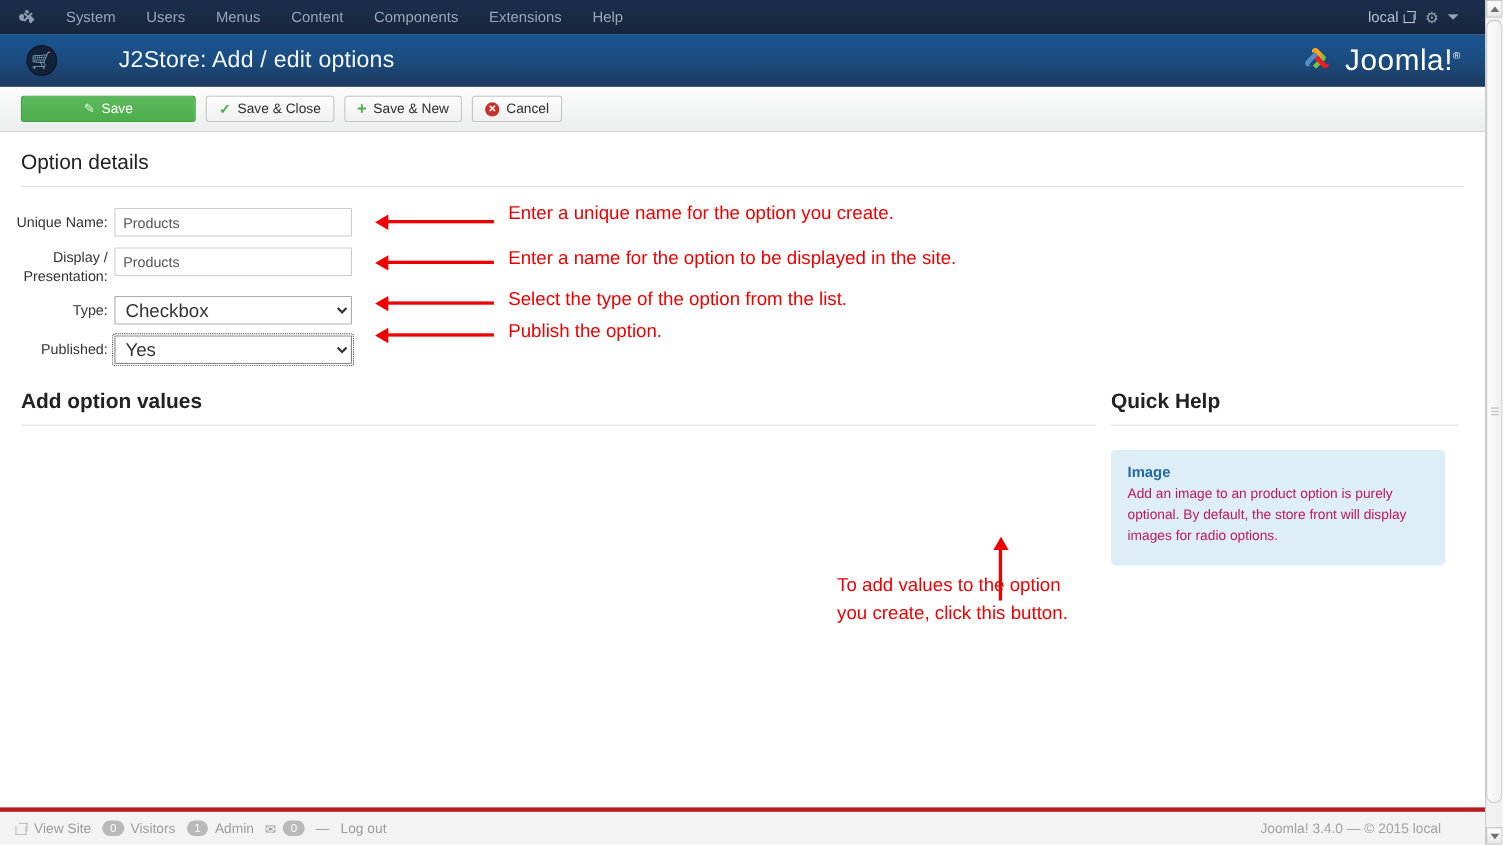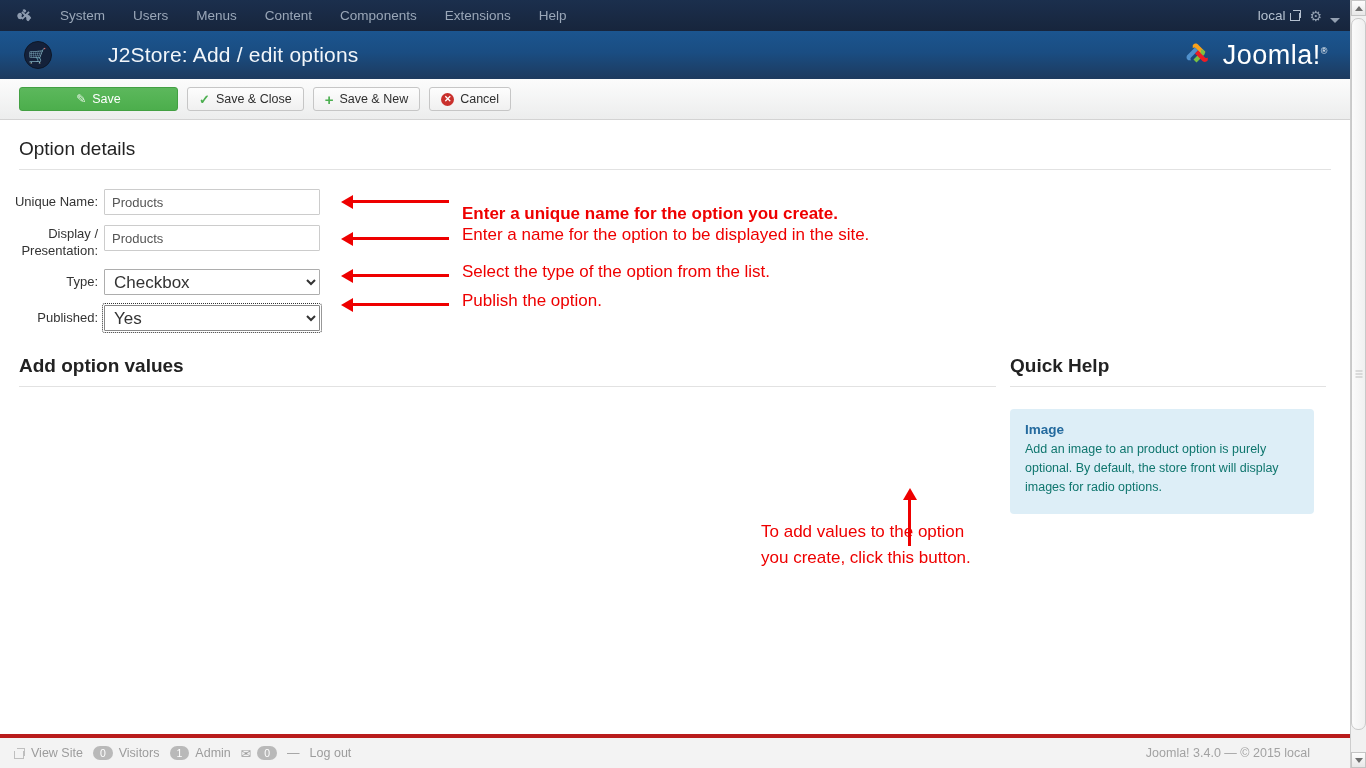--- a/index.html
+++ b/index.html
@@ -26,22 +26,22 @@
   .joomla-mark {
     width: 46px; display: flex; align-items: center; justify-content: center;
     color: #8e9cb0; font-size: 15px; padding-left: 4px;
   }
   .topnav { display: flex; align-items: center; height: 31px; }
   .topnav-item {
     color: #9aa7b8; font-size: 13.5px; padding: 0 14px;
     line-height: 31px; cursor: pointer; white-space: nowrap;
   }
   .topbar-right {
-    margin-left: auto; display: flex; align-items: flex-end;
-    padding-right: 10px; gap: 8px;
+    margin-left: auto; display: flex; align-items: center;
+    padding-right: 24px; gap: 8px;
   }
   .tb-local { color: #b4c0cf; font-size: 13.5px; display: flex; align-items: center; gap: 5px; cursor: pointer; }
   .ext-ico { display:inline-block; width: 11px; height: 11px; position: relative; }
   .ext-ico::before {
     content:""; position:absolute; left:0; bottom:0; width:8px; height:7px;
     border:1.4px solid #b4c0cf; border-top: none;
   }
   .ext-ico::after {
     content:""; position:absolute; right:0; top:0px; width:7px; height:7px;
     border-top: 1.4px solid #b4c0cf; border-right: 1.4px solid #b4c0cf;
@@ -177,21 +177,21 @@
     border: 1px solid #15578c; border-radius: 4px;
     color: #fff; font-size: 12.5px; cursor: pointer;
     display: inline-flex; align-items: center;
   }
 
   .qh-box {
     background: #ddeef7; border-radius: 4px; padding: 13px 15px 17px 15px;
     width: 304px;
   }
   .qh-head { color: #246a9e; font-size: 13.5px; font-weight: bold; margin-bottom: 3px; }
-  .qh-body { color: #0f766e; font-size: 12.5px; line-height: 19px; }
+  .qh-body { color: #be185d; font-size: 12.5px; line-height: 19px; }
 
   
   .footer {
     position: absolute; bottom: 0; left: 0;
     width: 1350px; height: 34px;
     background: #f3f3f3; border-top: 4px solid #b91c1c;
     display: flex; align-items: center; padding: 0 14px;
   }
   .fitem { color: #9c9c9c; font-size: 12.5px; display:flex; align-items:center; gap:6px; margin-right: 10px; }
   .fbadge {
@@ -322,21 +322,21 @@
 
       <div class="form-row">
         <div class="form-label">Published:</div>
         <select class="sel-input focused">
           <option>Yes</option>
         </select>
       </div>
     </div>
 
     <div class="arrow-h" style="left:352px; top:80px; width:97px;"></div>
-    <div class="anno" style="left:462px; top:84px;font-weight:bold;">Enter a unique name for the option you create.</div>
+    <div class="anno" style="left:462px; top:64px;">Enter a unique name for the option you create.</div>
 
     <div class="arrow-h" style="left:352px; top:117px; width:97px;"></div>
     <div class="anno" style="left:462px; top:105px;">Enter a name for the option to be displayed in the site.</div>
 
     <div class="arrow-h" style="left:352px; top:154px; width:97px;"></div>
     <div class="anno" style="left:462px; top:142px;">Select the type of the option from the list.</div>
 
     <div class="arrow-h" style="left:352px; top:183px; width:97px;"></div>
     <div class="anno" style="left:462px; top:171px;">Publish the option.</div>
 

